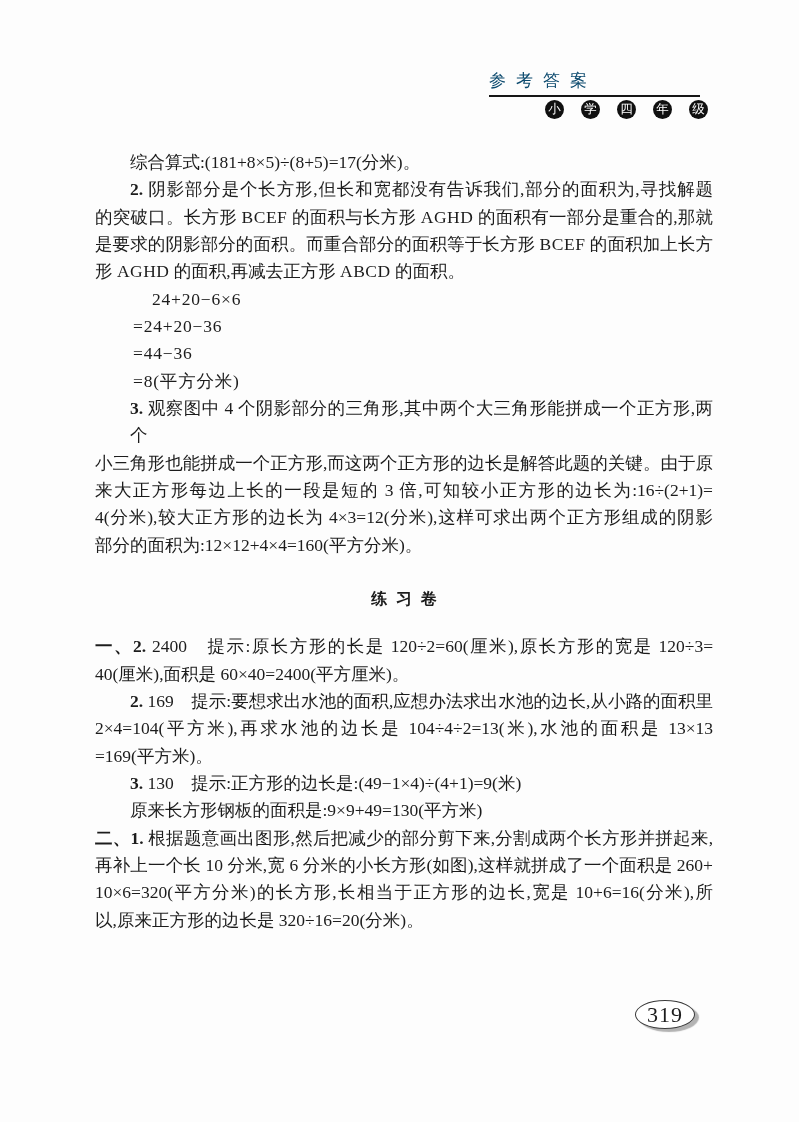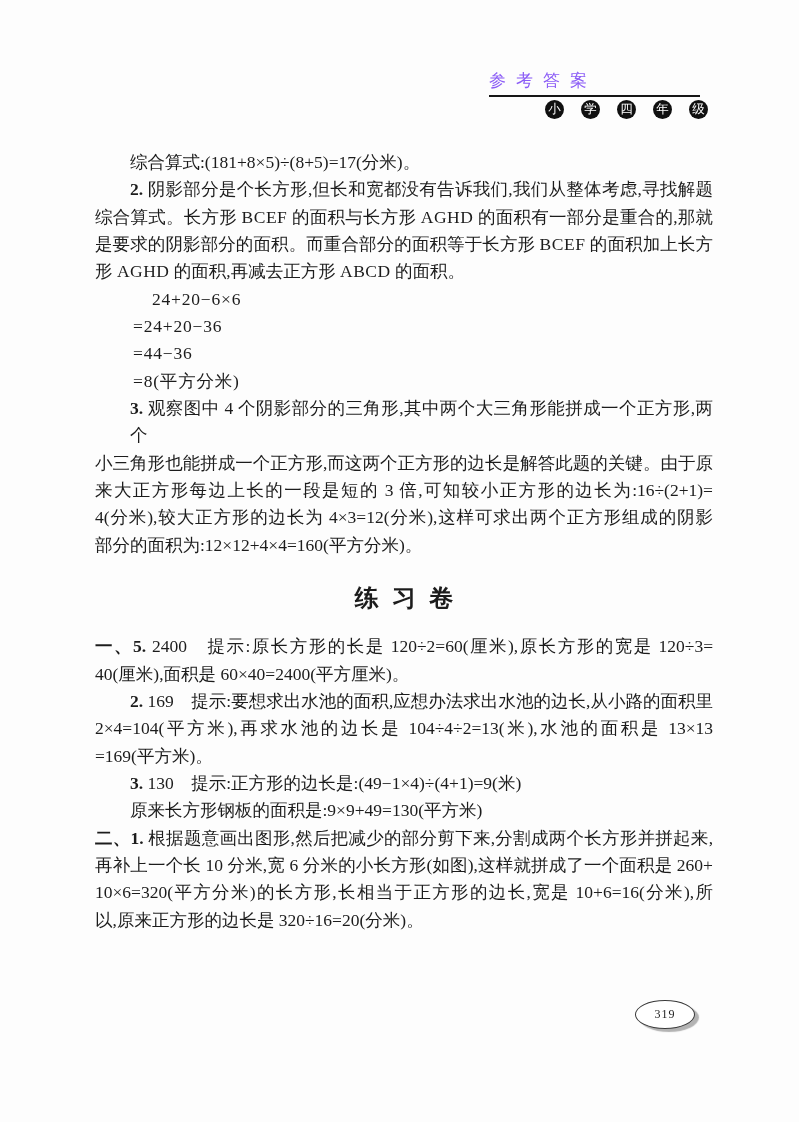--- a/index.html
+++ b/index.html
@@ -4,21 +4,21 @@
 <style>
   html,body{margin:0;padding:0;}
   body{
     width:799px;height:1122px;position:relative;overflow:hidden;
     background:#fdfdfd;color:#1c1c1c;
     font-family:"Liberation Serif","DejaVu Serif",serif;
   }
   
   .hdr-title{
     position:absolute;left:489px;top:69px;
-    font-size:17px;letter-spacing:10px;color:#8b5cf6;white-space:nowrap;
+    font-size:17px;letter-spacing:10px;color:#0c4a6e;white-space:nowrap;
   }
   .hdr-rule{position:absolute;left:489px;top:95px;width:211px;height:2px;background:#161616;}
   .hdr-badges{position:absolute;left:545px;top:100px;display:flex;gap:17px;}
   .badge{
     width:19px;height:19px;border-radius:50%;background:#101010;color:#fff;
     display:flex;align-items:center;justify-content:center;
     font-size:12.5px;line-height:1;
   }
   
   .content{
@@ -27,29 +27,29 @@
   }
   .line{min-height:27.35px;}
   .j{text-align:justify;text-align-last:justify;-moz-text-align-last:justify;}
   .ind2{padding-left:35px;}
   .eq1{padding-left:57px;letter-spacing:0.8px;}
   .eq{padding-left:38px;letter-spacing:0.8px;}
   .b{font-weight:bold;}
   .it{letter-spacing:0.5px;}
   .heading{
     margin:26px 0 21px 0;text-align:center;font-weight:bold;
-    font-size:24px;line-height:27px;letter-spacing:0.55em;text-indent:0.55em;
+    font-size:16px;line-height:27px;letter-spacing:0.55em;text-indent:0.55em;
   }
   
   .pagenum{
     position:absolute;left:635px;top:1000px;width:58px;height:27px;
     background:#fff;border:1.5px solid #3a3a3a;border-radius:50%;
     box-shadow:4px 3px 1px #b3b3b3;
     display:flex;align-items:center;justify-content:center;
-    font-size:12px;letter-spacing:1px;
+    font-size:22px;letter-spacing:1px;
   }
 </style>
 </head>
 <body>
 
 <div>
 
   <header>
     <div class="hdr-title">参考答案</div>
     <div class="hdr-rule"></div>
@@ -58,37 +58,37 @@
         <span class="badge">学</span>
         <span class="badge">四</span>
         <span class="badge">年</span>
         <span class="badge">级</span>
       </div>
   </header>
 
   <main class="content">
     <section id="sec-answers">
         <div class="line ind2"><span>综合算式:(181+8×5)÷(8+5)=17(分米)。</span></div>
-        <div class="line j ind2"><span class="b">2.</span><span> 阴影部分是个长方形,但长和宽都没有告诉我们,我们从整体考虑,寻找解题</span></div>
-        <div class="line j"><span>综合算式。长方形 </span><span class="it">BCEF</span><span> 的面积与长方形 </span><span class="it">AGHD</span><span> 的面积有一部分是重合的,那就</span></div>
+        <div class="line j ind2"><span class="b">2.</span><span> 阴影部分是个长方形,但长和宽都没有告诉我们,部分的面积为,寻找解题</span></div>
+        <div class="line j"><span>的突破口。长方形 </span><span class="it">BCEF</span><span> 的面积与长方形 </span><span class="it">AGHD</span><span> 的面积有一部分是重合的,那就</span></div>
         <div class="line j"><span>是要求的阴影部分的面积。而重合部分的面积等于长方形 </span><span class="it">BCEF</span><span> 的面积加上长方</span></div>
         <div class="line"><span>形 </span><span class="it">AGHD</span><span> 的面积,再减去正方形 </span><span class="it">ABCD</span><span> 的面积。</span></div>
         <div class="line eq1"><span>24+20−6×6</span></div>
         <div class="line eq"><span>=24+20−36</span></div>
         <div class="line eq"><span>=44−36</span></div>
         <div class="line eq"><span>=8(平方分米)</span></div>
         <div class="line j ind2"><span class="b">3.</span><span> 观察图中 4 个阴影部分的三角形,其中两个大三角形能拼成一个正方形,两个</span></div>
         <div class="line j"><span>小三角形也能拼成一个正方形,而这两个正方形的边长是解答此题的关键。由于原</span></div>
         <div class="line j"><span>来大正方形每边上长的一段是短的 3 倍,可知较小正方形的边长为:16÷(2+1)=</span></div>
         <div class="line j"><span>4(分米),较大正方形的边长为 4×3=12(分米),这样可求出两个正方形组成的阴影</span></div>
         <div class="line"><span>部分的面积为:12×12+4×4=160(平方分米)。</span></div>
       </section>
     <h2 class="heading">练习卷</h2>
     <section id="sec-practice">
-        <div class="line j"><span class="b">一、5.</span><span> 2400　提示:原长方形的长是 120÷2=60(厘米),原长方形的宽是 120÷3=</span></div>
+        <div class="line j"><span class="b">一、2.</span><span> 2400　提示:原长方形的长是 120÷2=60(厘米),原长方形的宽是 120÷3=</span></div>
         <div class="line"><span>40(厘米),面积是 60×40=2400(平方厘米)。</span></div>
         <div class="line j ind2"><span class="b">2.</span><span> 169　提示:要想求出水池的面积,应想办法求出水池的边长,从小路的面积里</span></div>
         <div class="line j"><span>2×4=104(平方米),再求水池的边长是 104÷4÷2=13(米),水池的面积是 13×13</span></div>
         <div class="line"><span>=169(平方米)。</span></div>
         <div class="line ind2"><span class="b">3.</span><span> 130　提示:正方形的边长是:(49−1×4)÷(4+1)=9(米)</span></div>
         <div class="line ind2"><span>原来长方形钢板的面积是:9×9+49=130(平方米)</span></div>
         <div class="line j"><span class="b">二、1.</span><span> 根据题意画出图形,然后把减少的部分剪下来,分割成两个长方形并拼起来,</span></div>
         <div class="line j"><span>再补上一个长 10 分米,宽 6 分米的小长方形(如图),这样就拼成了一个面积是 260+</span></div>
         <div class="line j"><span>10×6=320(平方分米)的长方形,长相当于正方形的边长,宽是 10+6=16(分米),所</span></div>
         <div class="line"><span>以,原来正方形的边长是 320÷16=20(分米)。</span></div>

